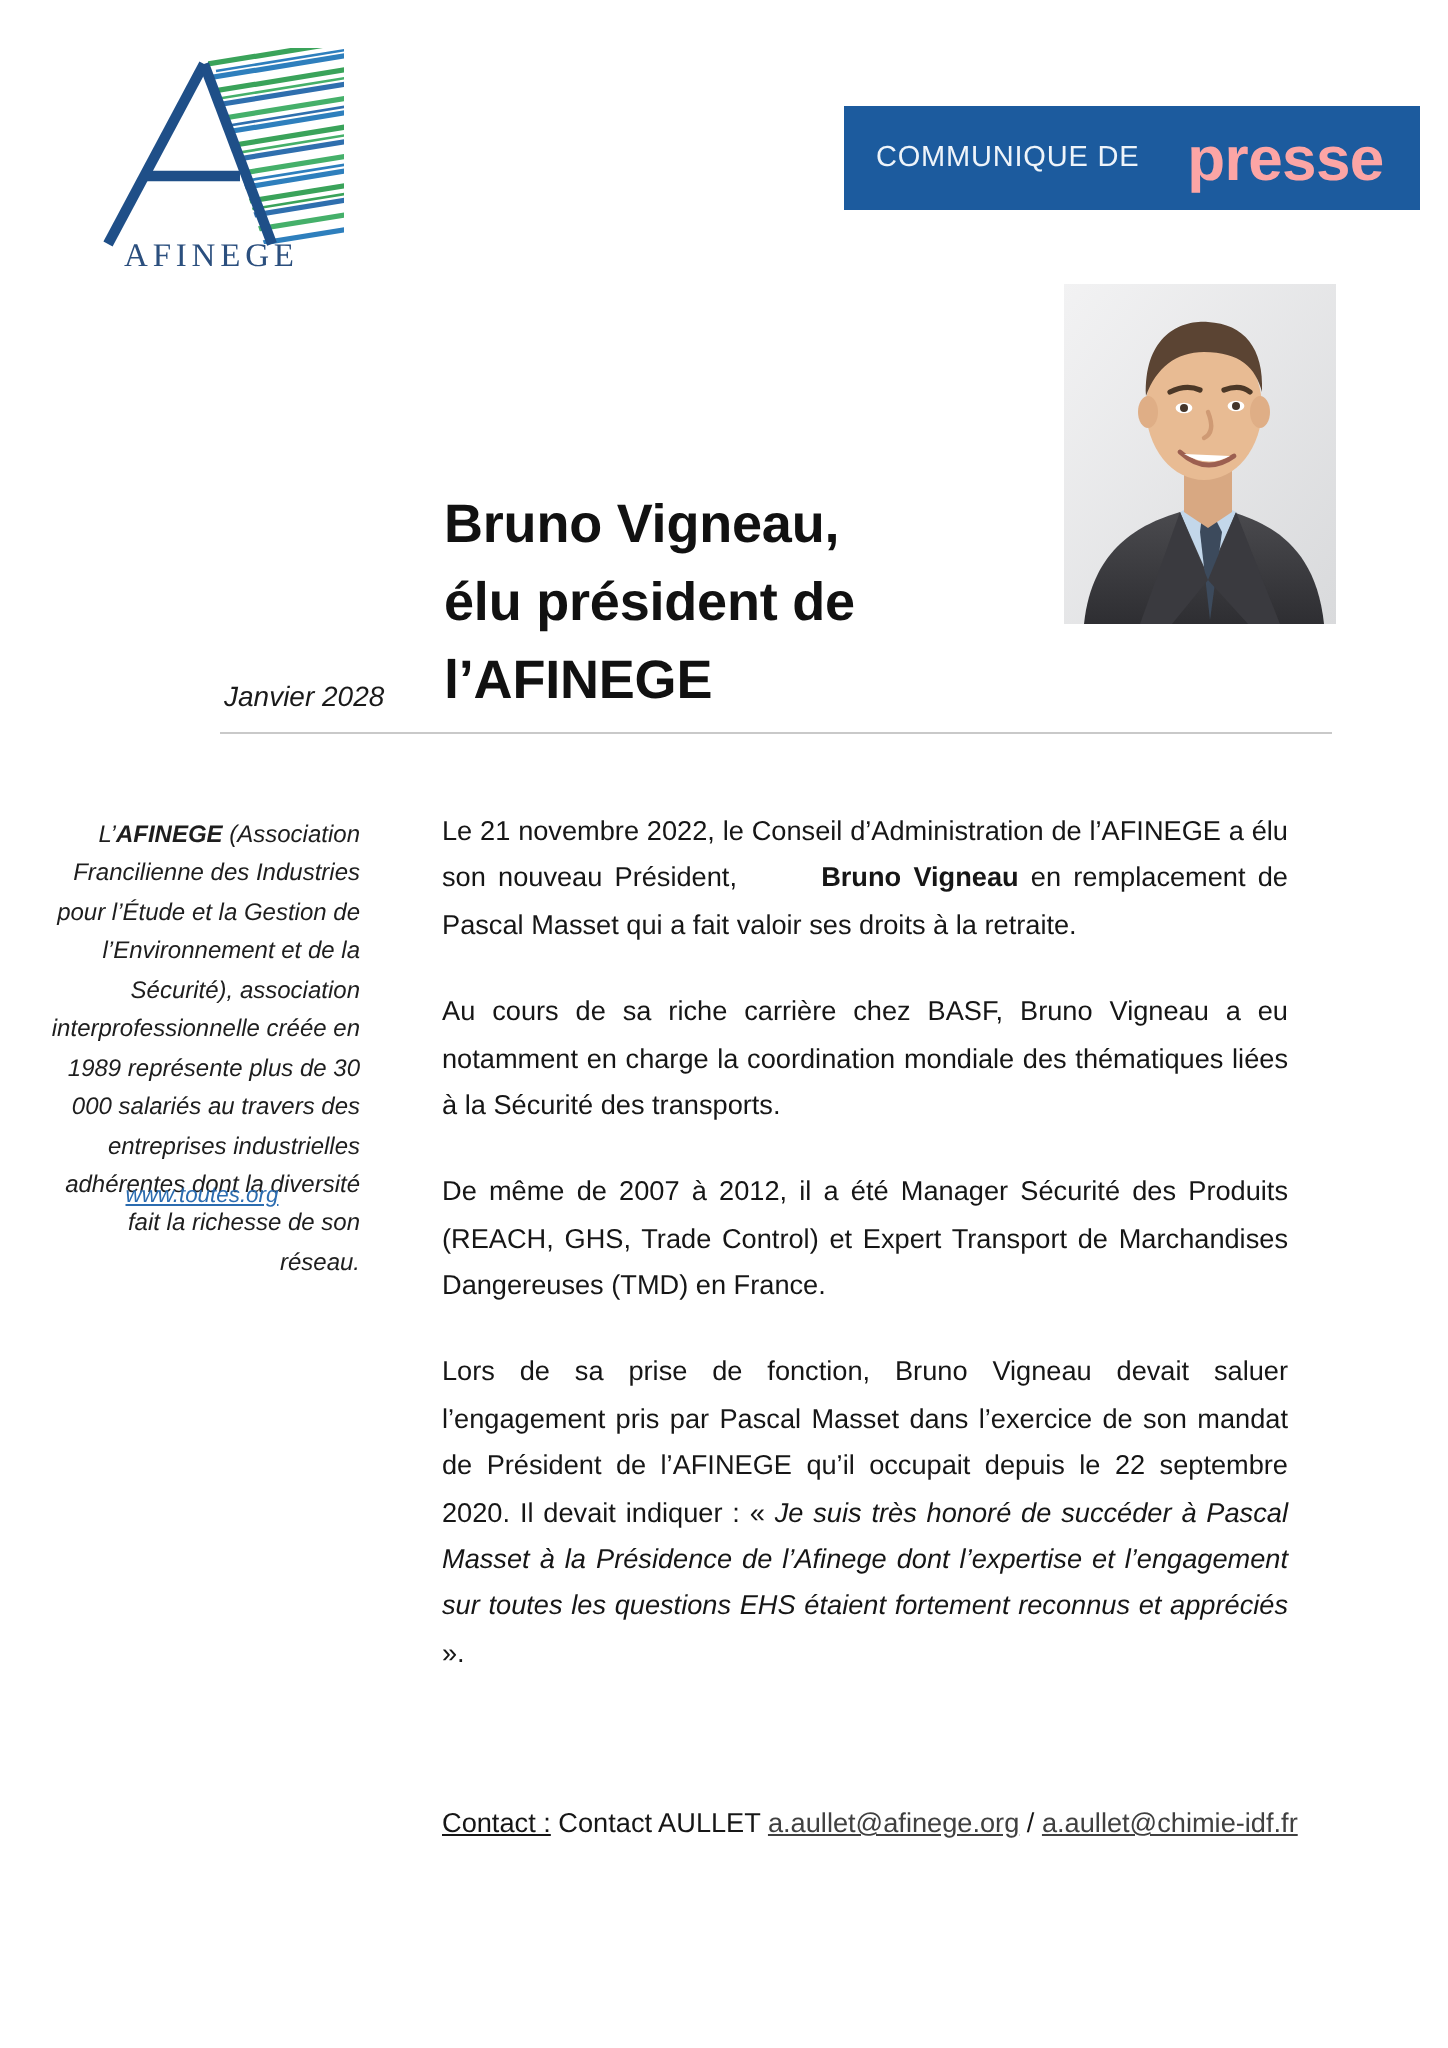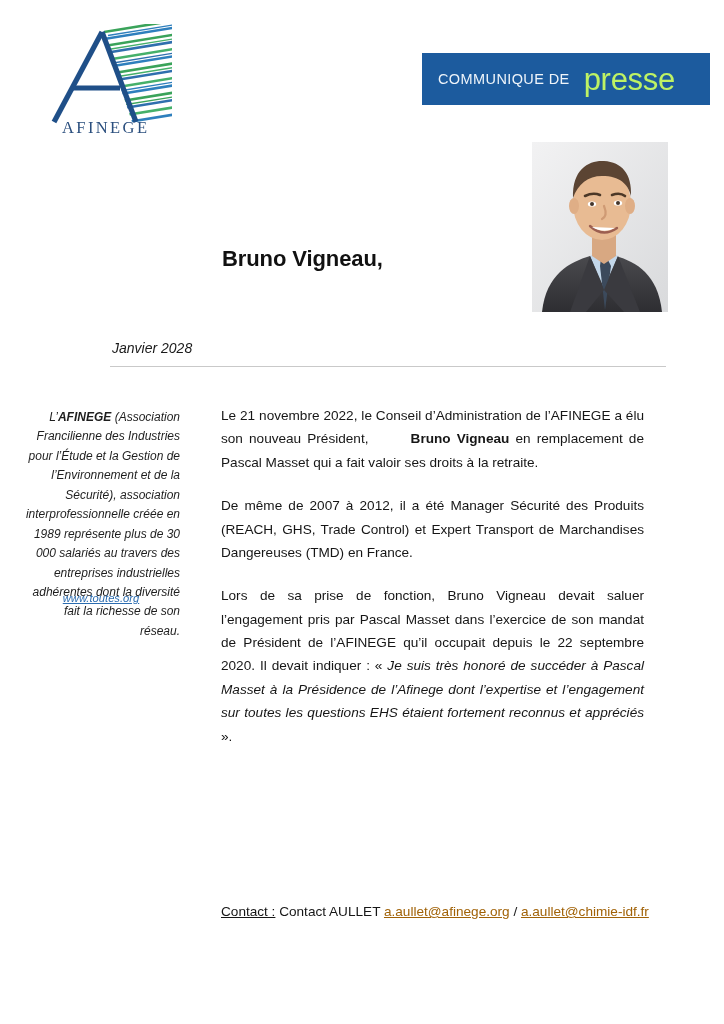--- a/index.html
+++ b/index.html
@@ -47,25 +47,25 @@
   }
   .banner-small {
     color: #eef4fa;
     font-size: 14.5px;
     letter-spacing: 0.4px;
     font-weight: 400;
     white-space: nowrap;
     text-align: right;
   }
   .banner-big {
-    color: #bef264;
+    color: #fca5a5;
     font-size: 31px;
-    font-weight: 400;
+    font-weight: 700;
     line-height: 1;
-    margin-left: 14px;
+    margin-left: 24px;
     letter-spacing: -0.3px;
     white-space: nowrap;
   }
 
   
   .portrait {
     position: absolute;
     left: 532px;
     top: 142px;
     width: 136px;
@@ -74,21 +74,21 @@
     overflow: hidden;
   }
   .portrait svg { display: block; }
 
   
   .headline {
     position: absolute;
     left: 222px;
     top: 243px;
     width: 300px;
-    font-size: 22px;
+    font-size: 27px;
     font-weight: 700;
     line-height: 1.45;
     color: #111;
     letter-spacing: -0.1px;
   }
   .headline .ln { display: block; }
 
   
   .date-line {
     position: absolute;
@@ -154,21 +154,21 @@
     position: absolute;
     left: 221px;
     top: 901px;
     width: 430px;
     font-size: 13.6px;
     line-height: 1.6;
     color: #161616;
   }
   .contact .u { text-decoration: underline; }
   .contact a {
-    color: #a16207;
+    color: #404040;
   }
   .sep { color: #161616; }
 </style>
 </head>
 <body>
 
 <div class="page">
 
   <div class="logo-block">
     <svg width="150" height="122" viewBox="0 0 150 122" xmlns="http://www.w3.org/2000/svg">
@@ -259,33 +259,35 @@
 
       <path d="M72 64 q4 10 -2 13" stroke="#cf9a74" stroke-width="2.2" fill="none" stroke-linecap="round"></path>
 
       <path d="M58 84 q13 12 27 2" stroke="#9c5f50" stroke-width="2.4" fill="none" stroke-linecap="round"></path>
       <path d="M60 85 q12 7 23 1" fill="#ffffff"></path>
     </svg>
   </div>
 
   <div class="headline">
     <span class="ln">Bruno Vigneau,</span>
+    <span class="ln">élu président de l’AFINEGE</span>
   </div>
 
   <div class="date-line">Janvier 2028</div>
   <div class="rule"></div>
 
   <div class="sidebar"><span>L’</span><b>AFINEGE</b><span> (Association Francilienne des Industries pour l’Étude et la Gestion de l’Environnement et de la Sécurité), association interprofessionnelle créée en 1989 représente plus de 30 000 salariés au travers des entreprises industrielles adhérentes dont la diversité fait la richesse de son réseau.</span></div>
 
   <a class="sidebar-link" href="#">www.toutes.org</a>
 
   <div class="body-col">
     <p class="para"><span>Le 21 novembre 2022, le Conseil d’Administration de l’AFINEGE a élu son nouveau Président, </span><b>Bruno Vigneau</b><span> en remplacement de Pascal Masset qui a fait valoir ses droits à la retraite.</span></p>
 
 
+    <p class="para">Au cours de sa riche carrière chez BASF, Bruno Vigneau a eu notamment en charge la coordination mondiale des thématiques liées à la Sécurité des transports.</p>
 
     <p class="para">De même de 2007 à 2012, il a été Manager Sécurité des Produits (REACH, GHS, Trade Control) et Expert Transport de Marchandises Dangereuses (TMD) en France.</p>
 
     <p class="para"><span>Lors de sa prise de fonction, Bruno Vigneau devait saluer l’engagement pris par Pascal Masset dans l’exercice de son mandat de Président de l’AFINEGE qu’il occupait depuis le 22 septembre 2020. Il devait indiquer : « </span><i>Je suis très honoré de succéder à Pascal Masset à la Présidence de l’Afinege dont l’expertise et l’engagement sur toutes les questions EHS étaient fortement reconnus et appréciés</i><span> ».</span></p>
   </div>
 
   <div class="contact"><span class="u">Contact :</span><span> Contact AULLET </span><a href="#">a.aullet@afinege.org</a><span class="sep"> / </span><a href="#">a.aullet@chimie-idf.fr</a></div>
 
 </div>
 

